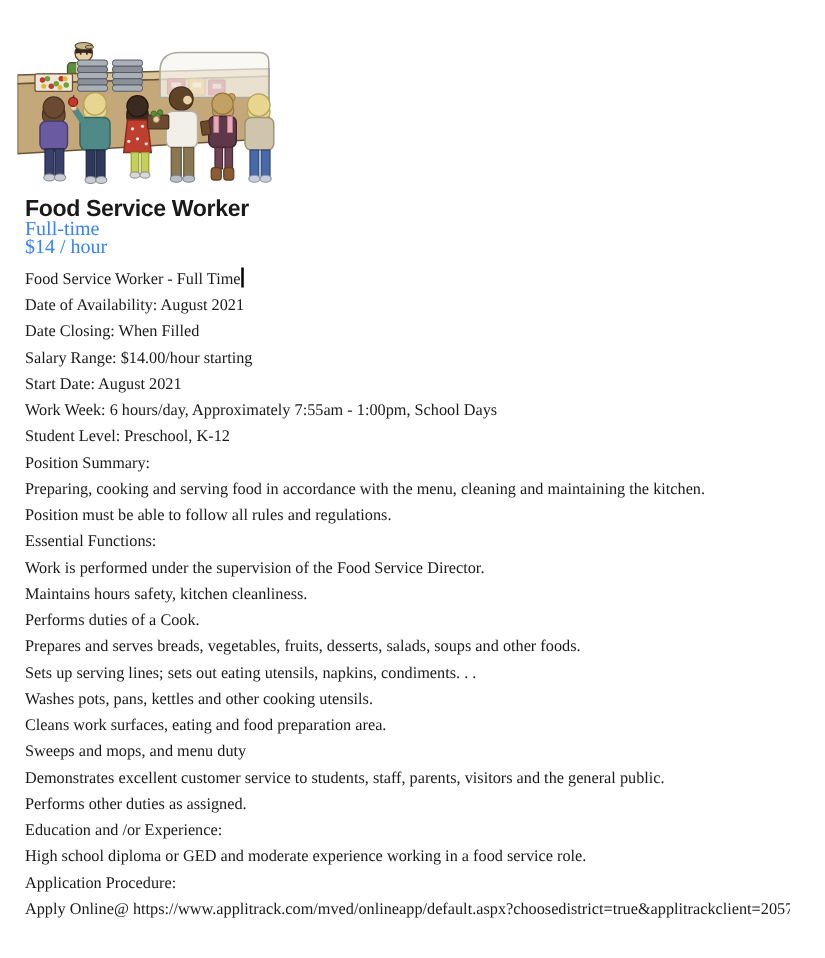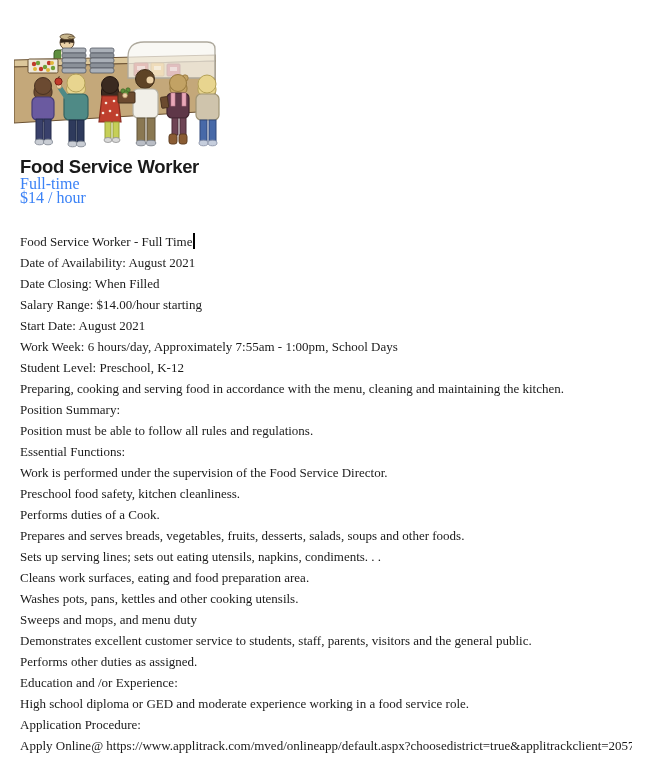--- a/index.html
+++ b/index.html
@@ -37,21 +37,20 @@
     font-size: 16px;
     line-height: 14px;
     color: #3b82f6;
   }
   .doc {
     position: absolute;
     left: 20px;
     top: 212px;
     right: 0;
     bottom: 0;
-    margin-top: 19px;
   }
   .line {
     margin: 0;
     font-family: "Liberation Serif", serif;
     font-size: 13px;
     line-height: 21px;
     white-space: nowrap;
     color: #1a1a1a;
   }
   .caret {
@@ -220,31 +219,31 @@
   </div>
 
   <div class="doc" id="doc-body">
       <p class="line"><span>Food Service Worker - Full Time</span><span class="caret"></span></p>
       <p class="line"><span>Date of Availability: August 2021</span></p>
       <p class="line"><span>Date Closing: When Filled</span></p>
       <p class="line"><span>Salary Range: $14.00/hour starting</span></p>
       <p class="line"><span>Start Date: August 2021</span></p>
       <p class="line"><span>Work Week: 6 hours/day, Approximately 7:55am - 1:00pm, School Days</span></p>
       <p class="line"><span>Student Level: Preschool, K-12</span></p>
+      <p class="line"><span>Position Summary:</span></p>
       <p class="line"><span>Preparing, cooking and serving food in accordance with the menu, cleaning and maintaining the kitchen.</span></p>
-      <p class="line"><span>Position Summary:</span></p>
       <p class="line"><span>Position must be able to follow all rules and regulations.</span></p>
       <p class="line"><span>Essential Functions:</span></p>
       <p class="line"><span>Work is performed under the supervision of the Food Service Director.</span></p>
-      <p class="line"><span>Preschool food safety, kitchen cleanliness.</span></p>
+      <p class="line"><span>Maintains hours safety, kitchen cleanliness.</span></p>
       <p class="line"><span>Performs duties of a Cook.</span></p>
       <p class="line"><span>Prepares and serves breads, vegetables, fruits, desserts, salads, soups and other foods.</span></p>
       <p class="line"><span>Sets up serving lines; sets out eating utensils, napkins, condiments. . .</span></p>
+      <p class="line"><span>Washes pots, pans, kettles and other cooking utensils.</span></p>
       <p class="line"><span>Cleans work surfaces, eating and food preparation area.</span></p>
-      <p class="line"><span>Washes pots, pans, kettles and other cooking utensils.</span></p>
       <p class="line"><span>Sweeps and mops, and menu duty</span></p>
       <p class="line"><span>Demonstrates excellent customer service to students, staff, parents, visitors and the general public.</span></p>
       <p class="line"><span>Performs other duties as assigned.</span></p>
       <p class="line"><span>Education and /or Experience:</span></p>
       <p class="line"><span>High school diploma or GED and moderate experience working in a food service role.</span></p>
       <p class="line"><span>Application Procedure:</span></p>
       <p class="line"><span>Apply Online@ https://www.applitrack.com/mved/onlineapp/default.aspx?choosedistrict=true&amp;applitrackclient=2057</span></p>
     </div>
 
 </div>

